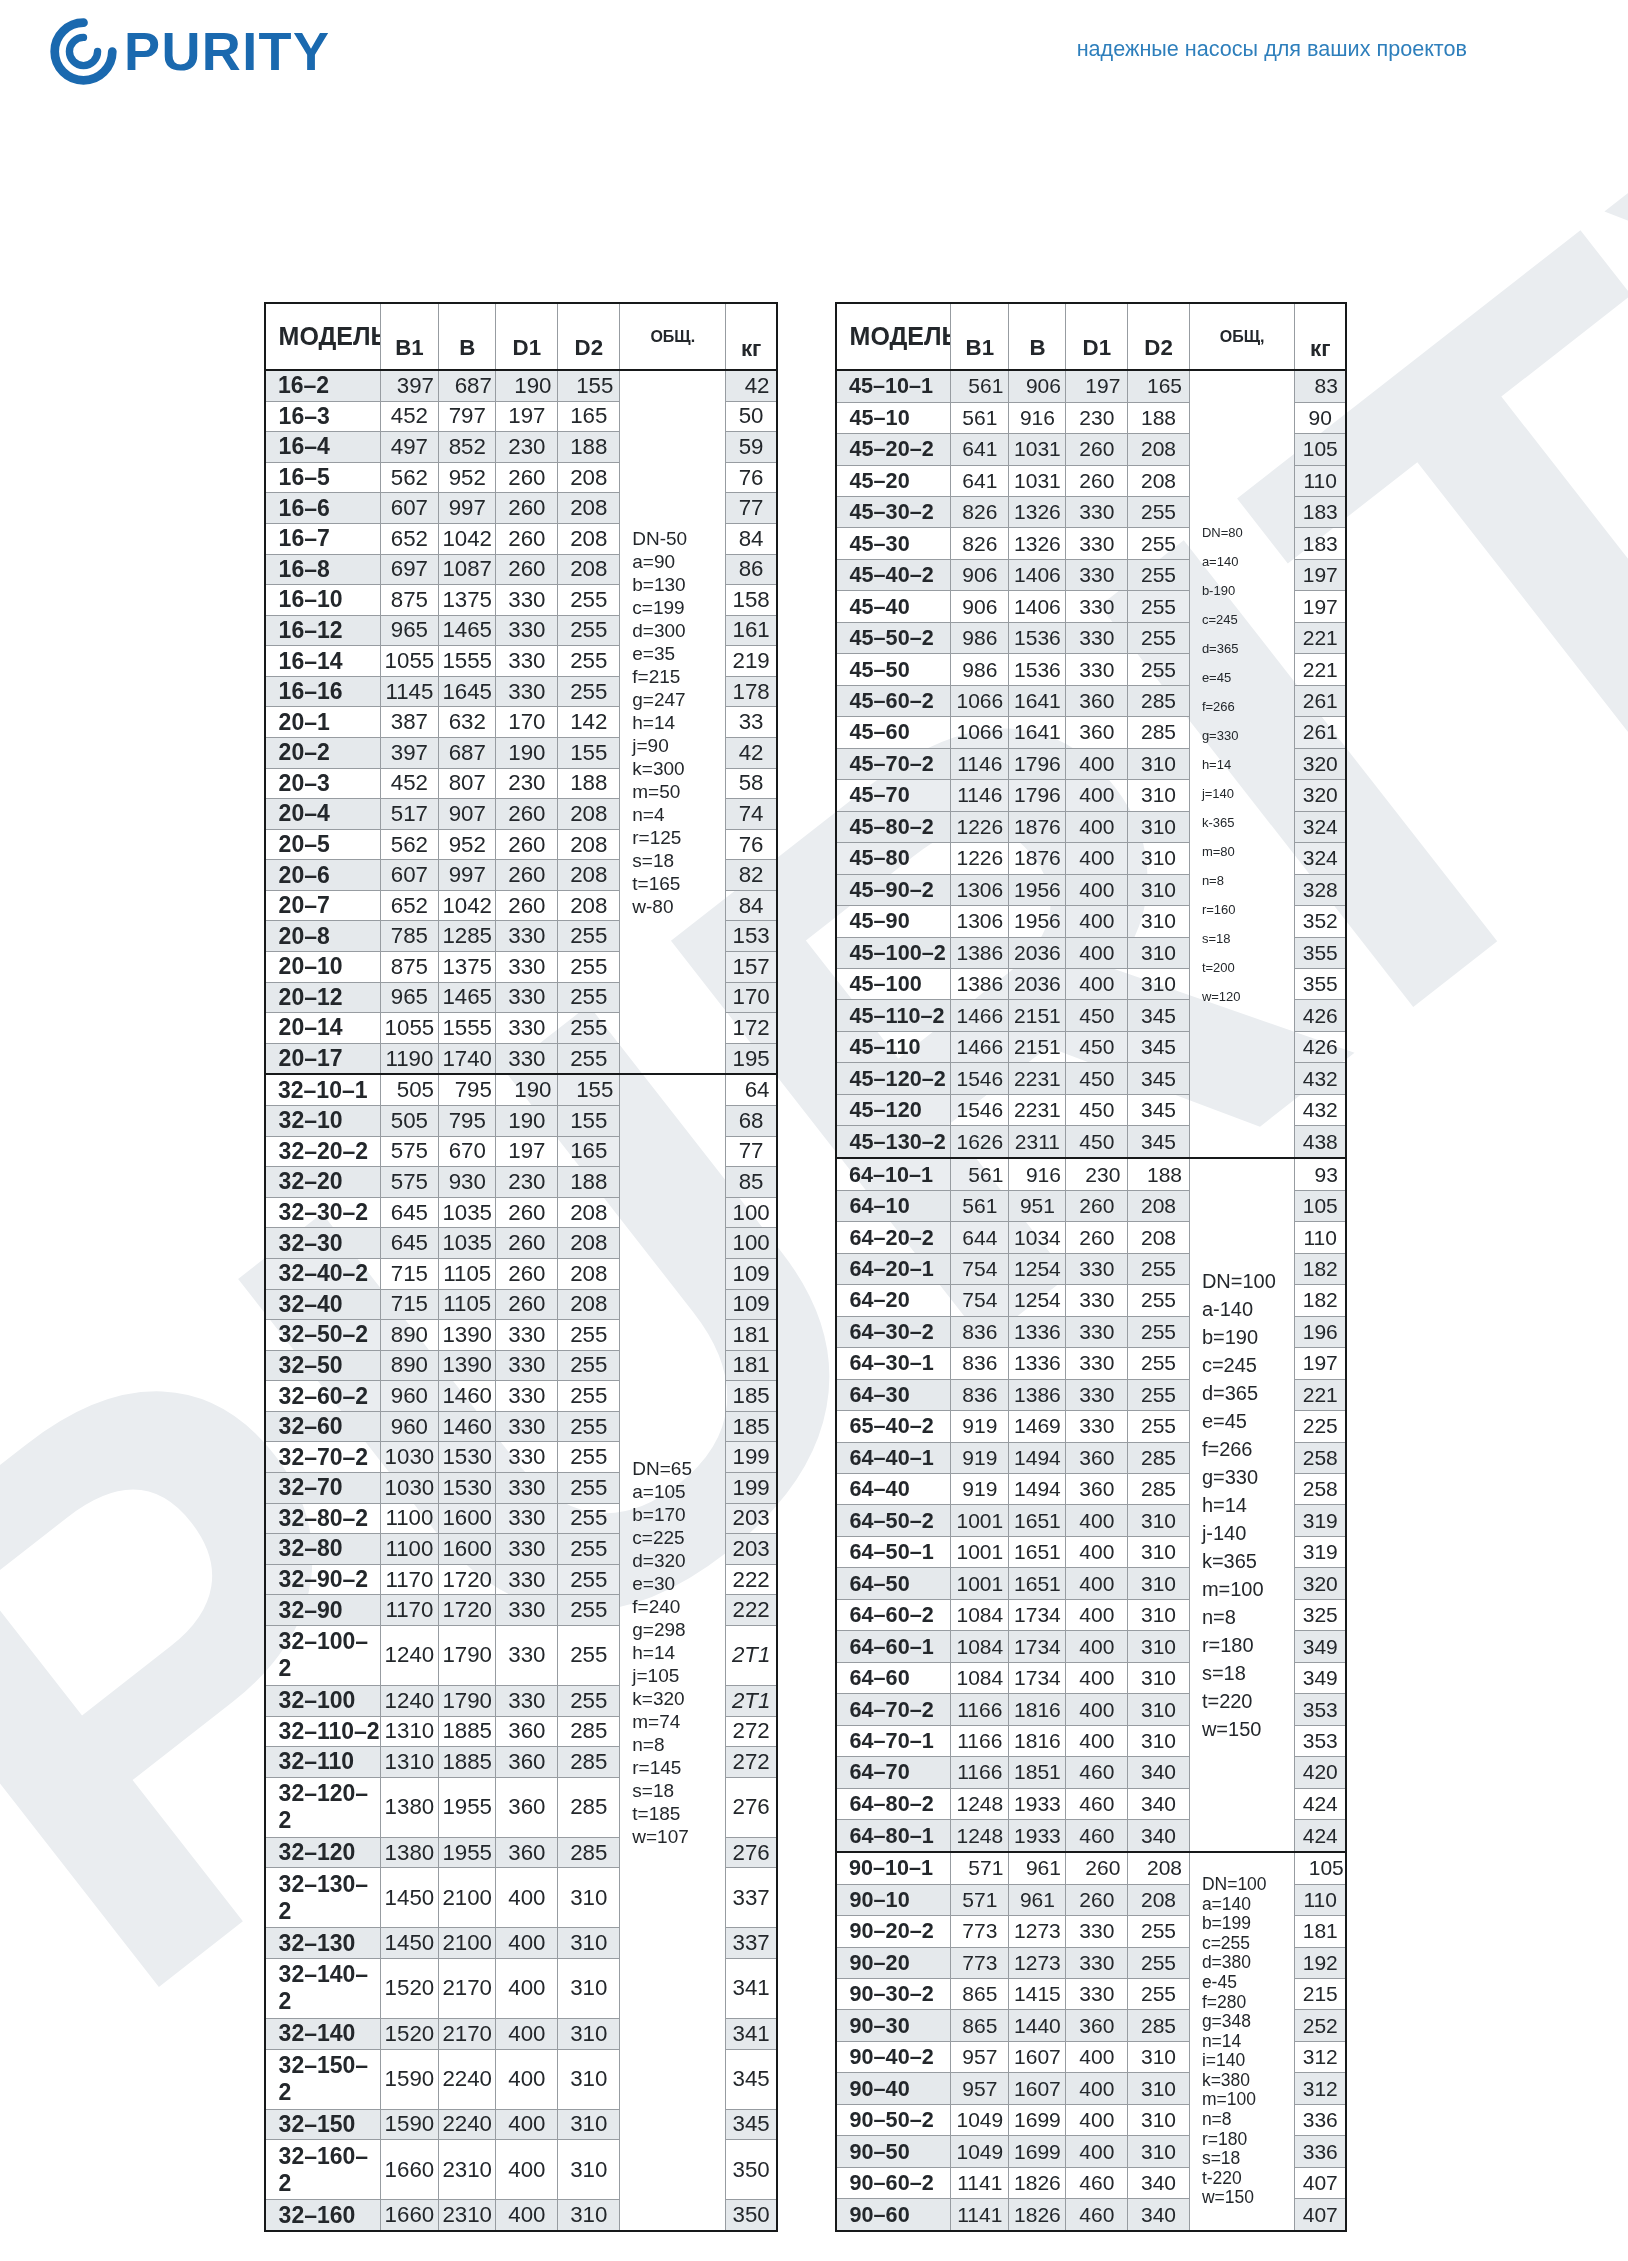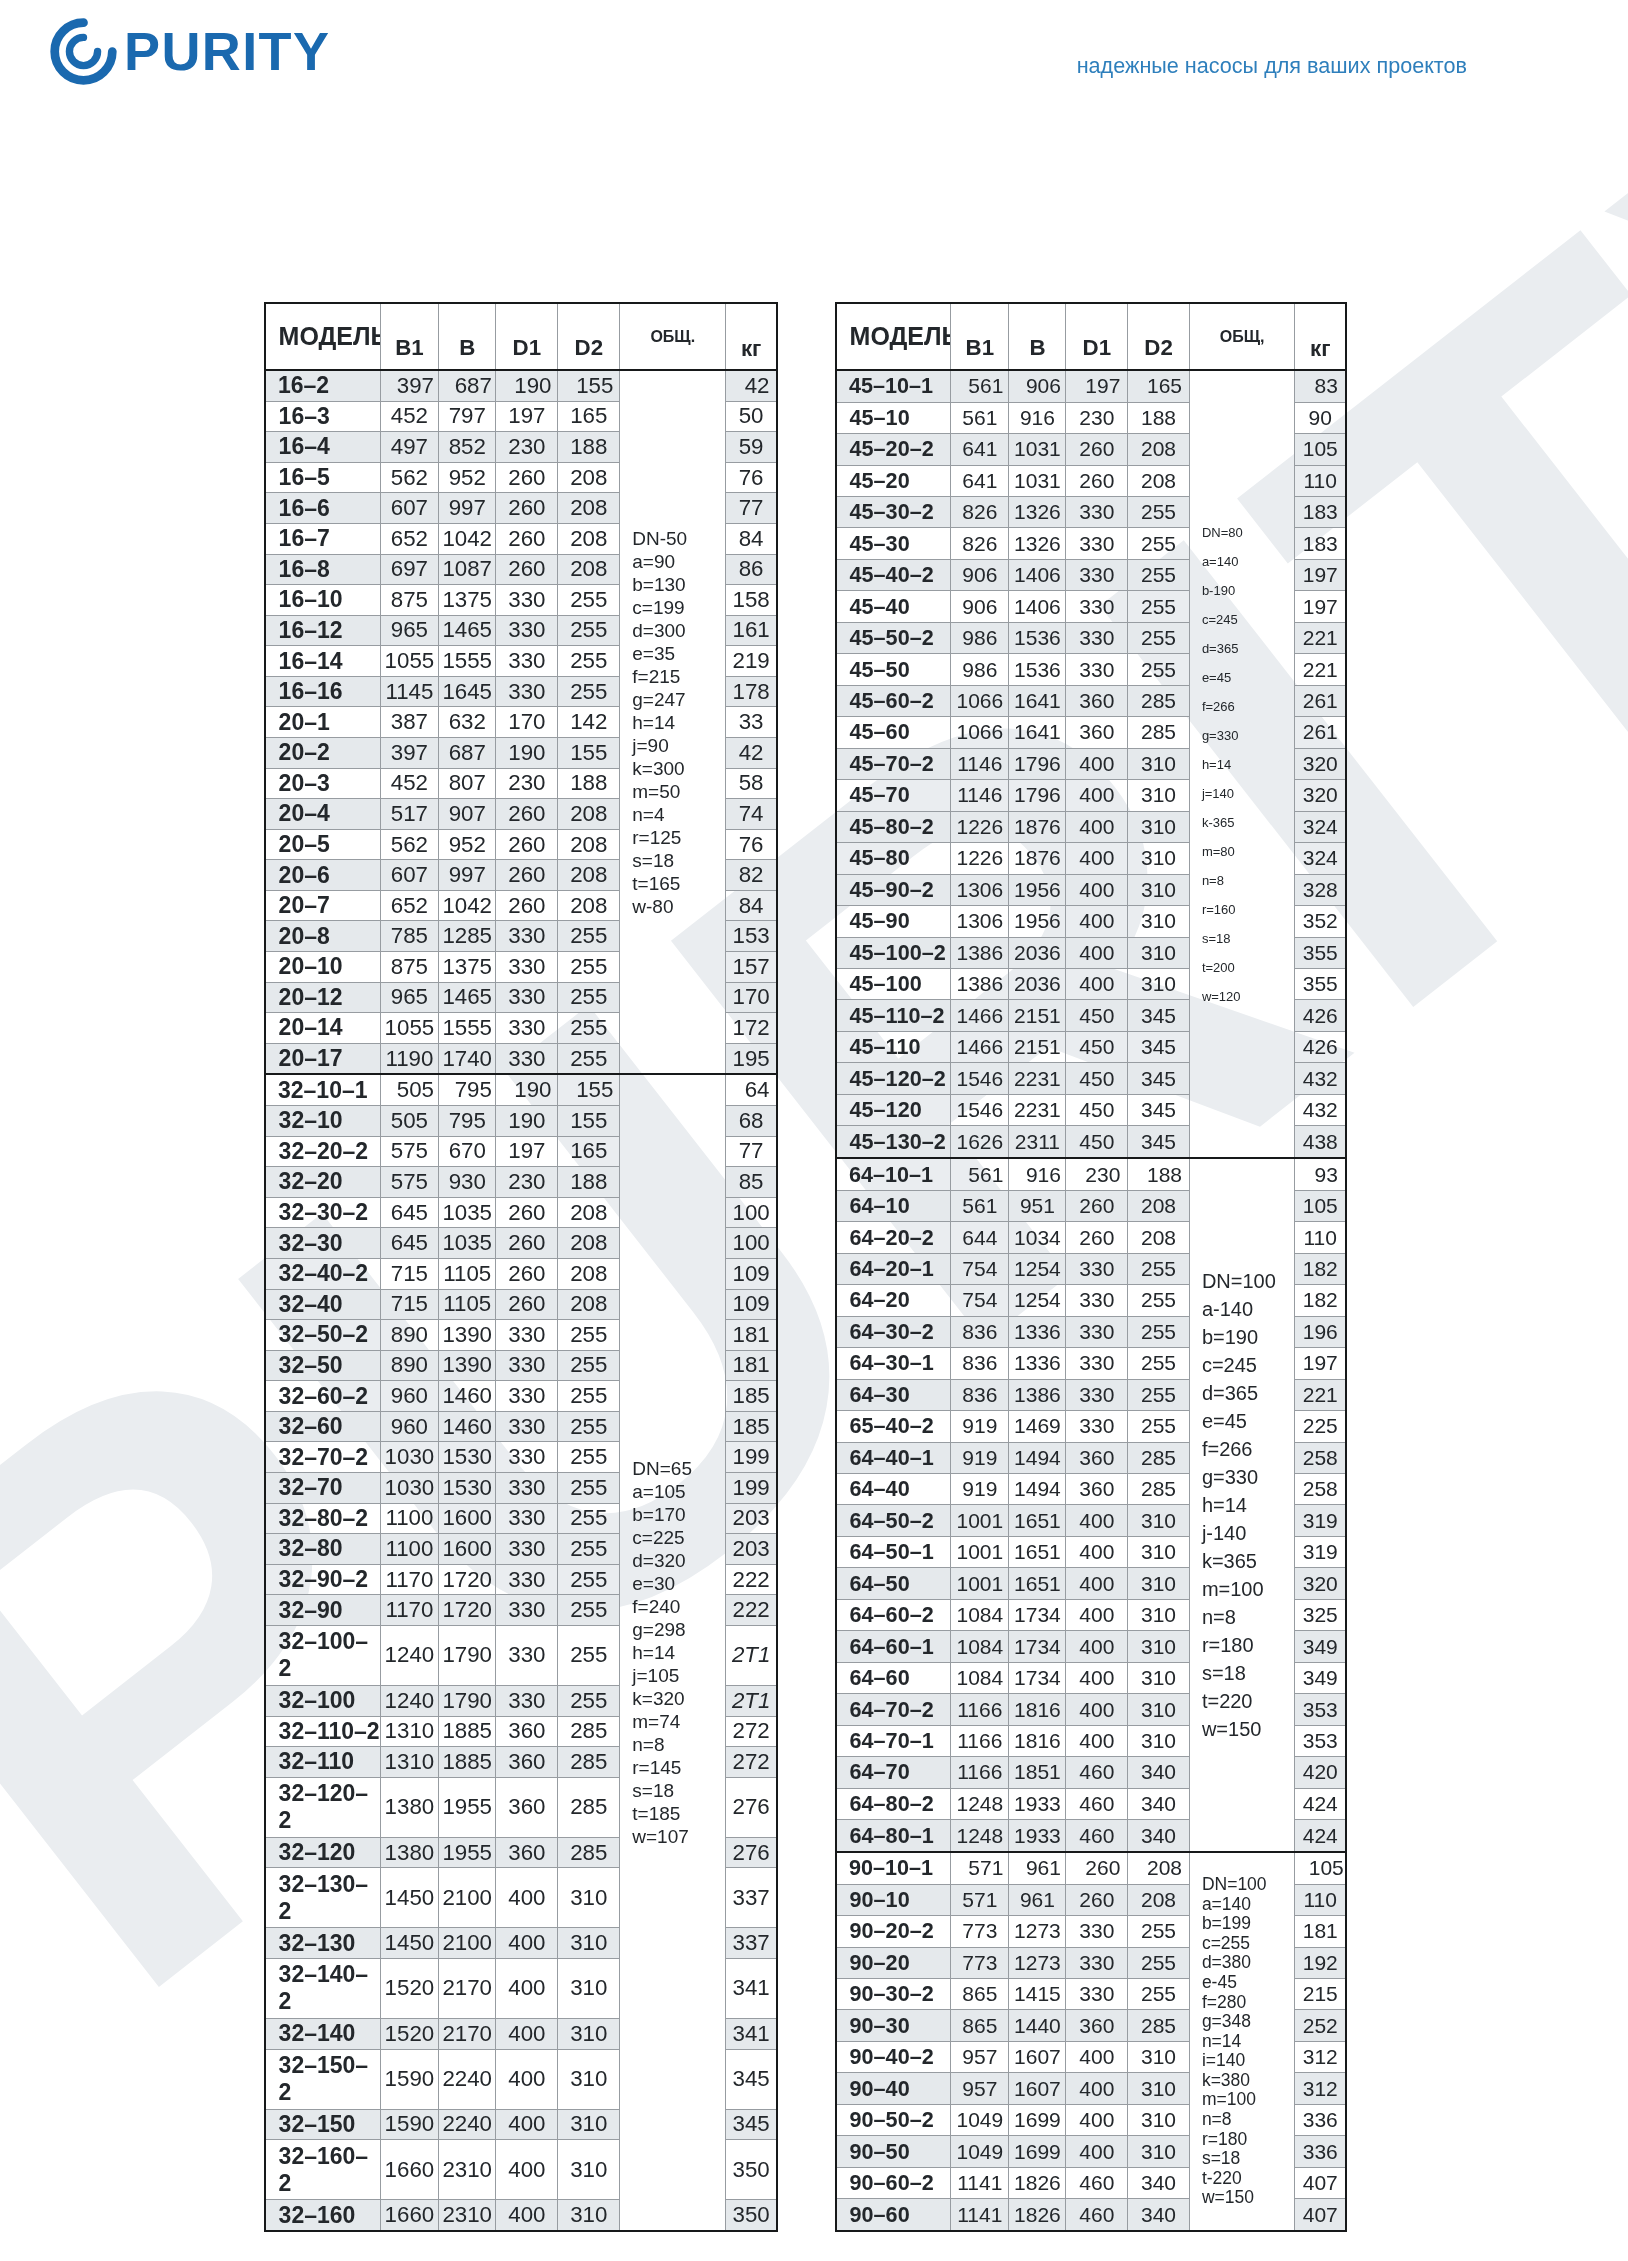--- a/index.html
+++ b/index.html
@@ -15,21 +15,21 @@
     user-select:none;
   }
   
   .brand{position:absolute;left:50px;top:18px;display:flex;align-items:center;z-index:2;}
   .brand svg{width:67px;height:67px;display:block;}
   .brand-text{
     font-size:54px;font-weight:bold;letter-spacing:1.4px;color:#1a69af;
     margin-left:7px;line-height:67px;
   }
   .tagline{
-    position:absolute;top:53px;right:162px;z-index:2;
+    position:absolute;top:36px;right:162px;z-index:2;
     font-size:21.6px;color:#2e7fbc;
   }
   
   table{
     position:absolute;top:302px;z-index:1;
     border-collapse:collapse;table-layout:fixed;
     border:2.8px solid #17191a;
     color:#23272b;
   }
   #tbl-left {left:264px;width:514px;height:1930px;}

